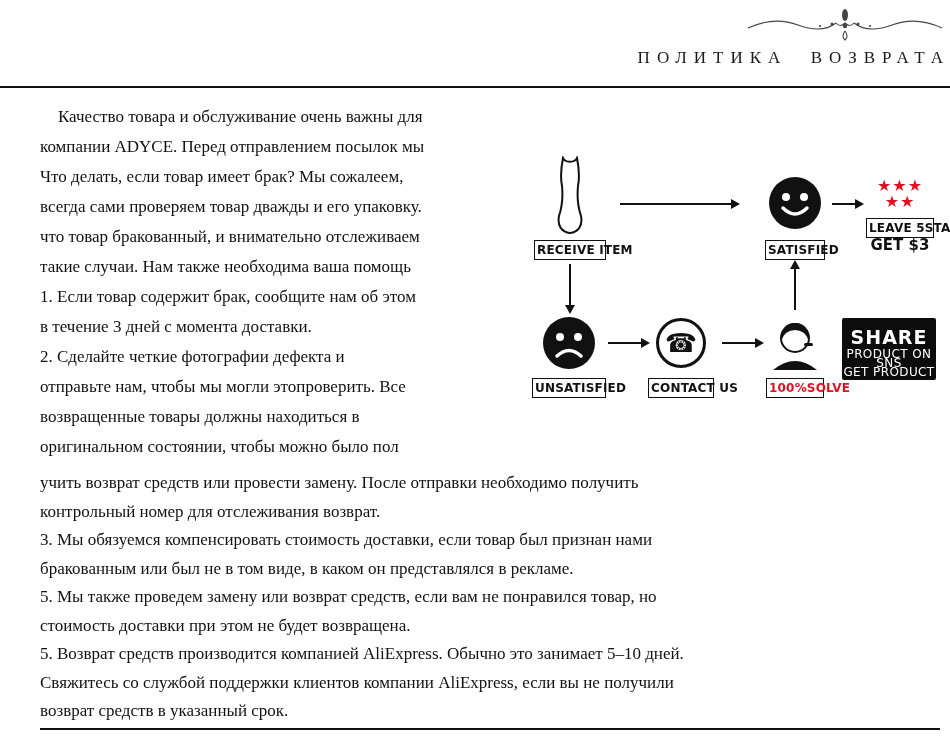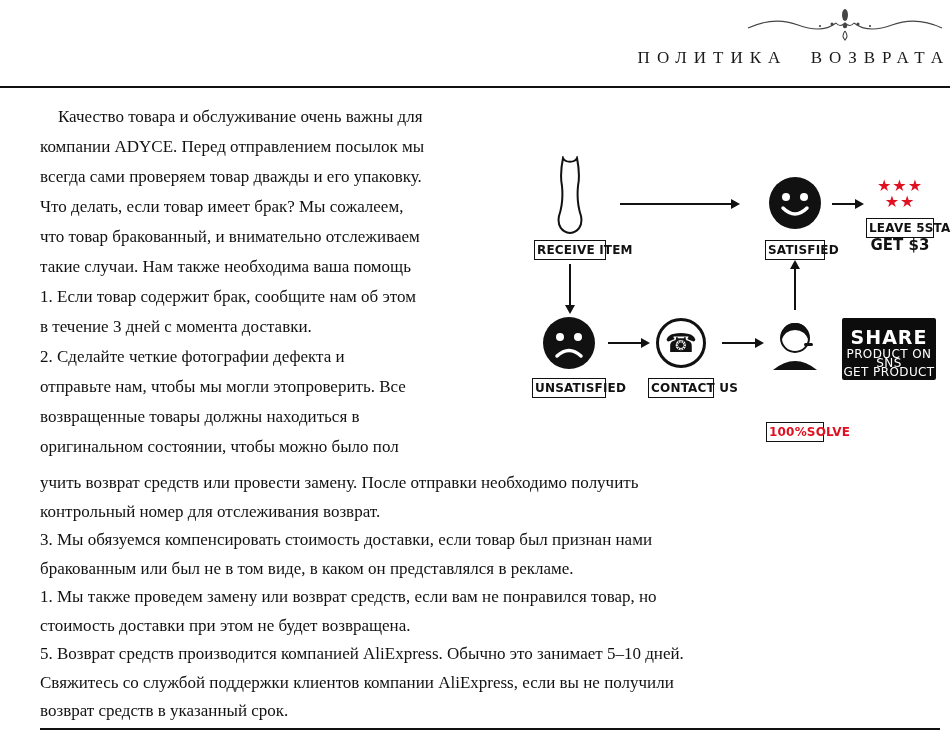--- a/index.html
+++ b/index.html
@@ -59,21 +59,21 @@
     box-sizing: border-box;
     border: 1px solid #111;
     background: #fff;
     font-size: 12px;
     font-weight: bold;
     text-align: center;
     padding: 2px 2px;
     letter-spacing: 0.2px;
     white-space: nowrap;
   }
-  .flow-label.red { color: #e01020; margin-top: 44px; }
+  .flow-label.red { color: #e01020; }
 
   .arrow-right { position: absolute; height: 2px; background: #111; }
   .arrow-right::after {
     content: ""; position: absolute; right: -8px; top: -4px;
     border-left: 9px solid #111;
     border-top: 5px solid transparent;
     border-bottom: 5px solid transparent;
   }
   .arrow-down { position: absolute; width: 2px; background: #111; }
   .arrow-down::after {
@@ -154,22 +154,22 @@
     <div class="banner-title">ПОЛИТИКА ВОЗВРАТА</div>
   </header>
 
   <main class="content">
 
     <section class="top-section">
 
       <div class="text-col">
         <div class="text-line indent">Качество товара и обслуживание очень важны для</div>
         <div class="text-line">компании ADYCE. Перед отправлением посылок мы</div>
+        <div class="text-line">Что делать, если товар имеет брак? Мы сожалеем,</div>
         <div class="text-line">всегда сами проверяем товар дважды и его упаковку.</div>
-        <div class="text-line">Что делать, если товар имеет брак? Мы сожалеем,</div>
         <div class="text-line">что товар бракованный, и внимательно отслеживаем</div>
         <div class="text-line">такие случаи. Нам также необходима ваша помощь</div>
         <div class="text-line">1. Если товар содержит брак, сообщите нам об этом</div>
         <div class="text-line">в течение 3 дней с момента доставки.</div>
         <div class="text-line">2. Сделайте четкие фотографии дефекта и</div>
         <div class="text-line">отправьте нам, чтобы мы могли этопроверить. Все</div>
         <div class="text-line">возвращенные товары должны находиться в</div>
         <div class="text-line">оригинальном состоянии, чтобы можно было пол</div>
       </div>
 
@@ -235,21 +235,21 @@
         </div>
 
       </div>
     </section>
 
     <section class="bottom-section">
       <div class="text-line">учить возврат средств или провести замену. После отправки необходимо получить</div>
       <div class="text-line">контрольный номер для отслеживания возврат.</div>
       <div class="text-line">3. Мы обязуемся компенсировать стоимость доставки, если товар был признан нами</div>
       <div class="text-line">бракованным или был не в том виде, в каком он представлялся в рекламе.</div>
-      <div class="text-line">1. Мы также проведем замену или возврат средств, если вам не понравился товар, но</div>
+      <div class="text-line">5. Мы также проведем замену или возврат средств, если вам не понравился товар, но</div>
       <div class="text-line">стоимость доставки при этом не будет возвращена.</div>
       <div class="text-line">5. Возврат средств производится компанией AliExpress. Обычно это занимает 5–10 дней.</div>
       <div class="text-line">Свяжитесь со службой поддержки клиентов компании AliExpress, если вы не получили</div>
       <div class="text-line">возврат средств в указанный срок.</div>
     </section>
 
     <div class="footer-rule"></div>
   </main>
 
 </div>

